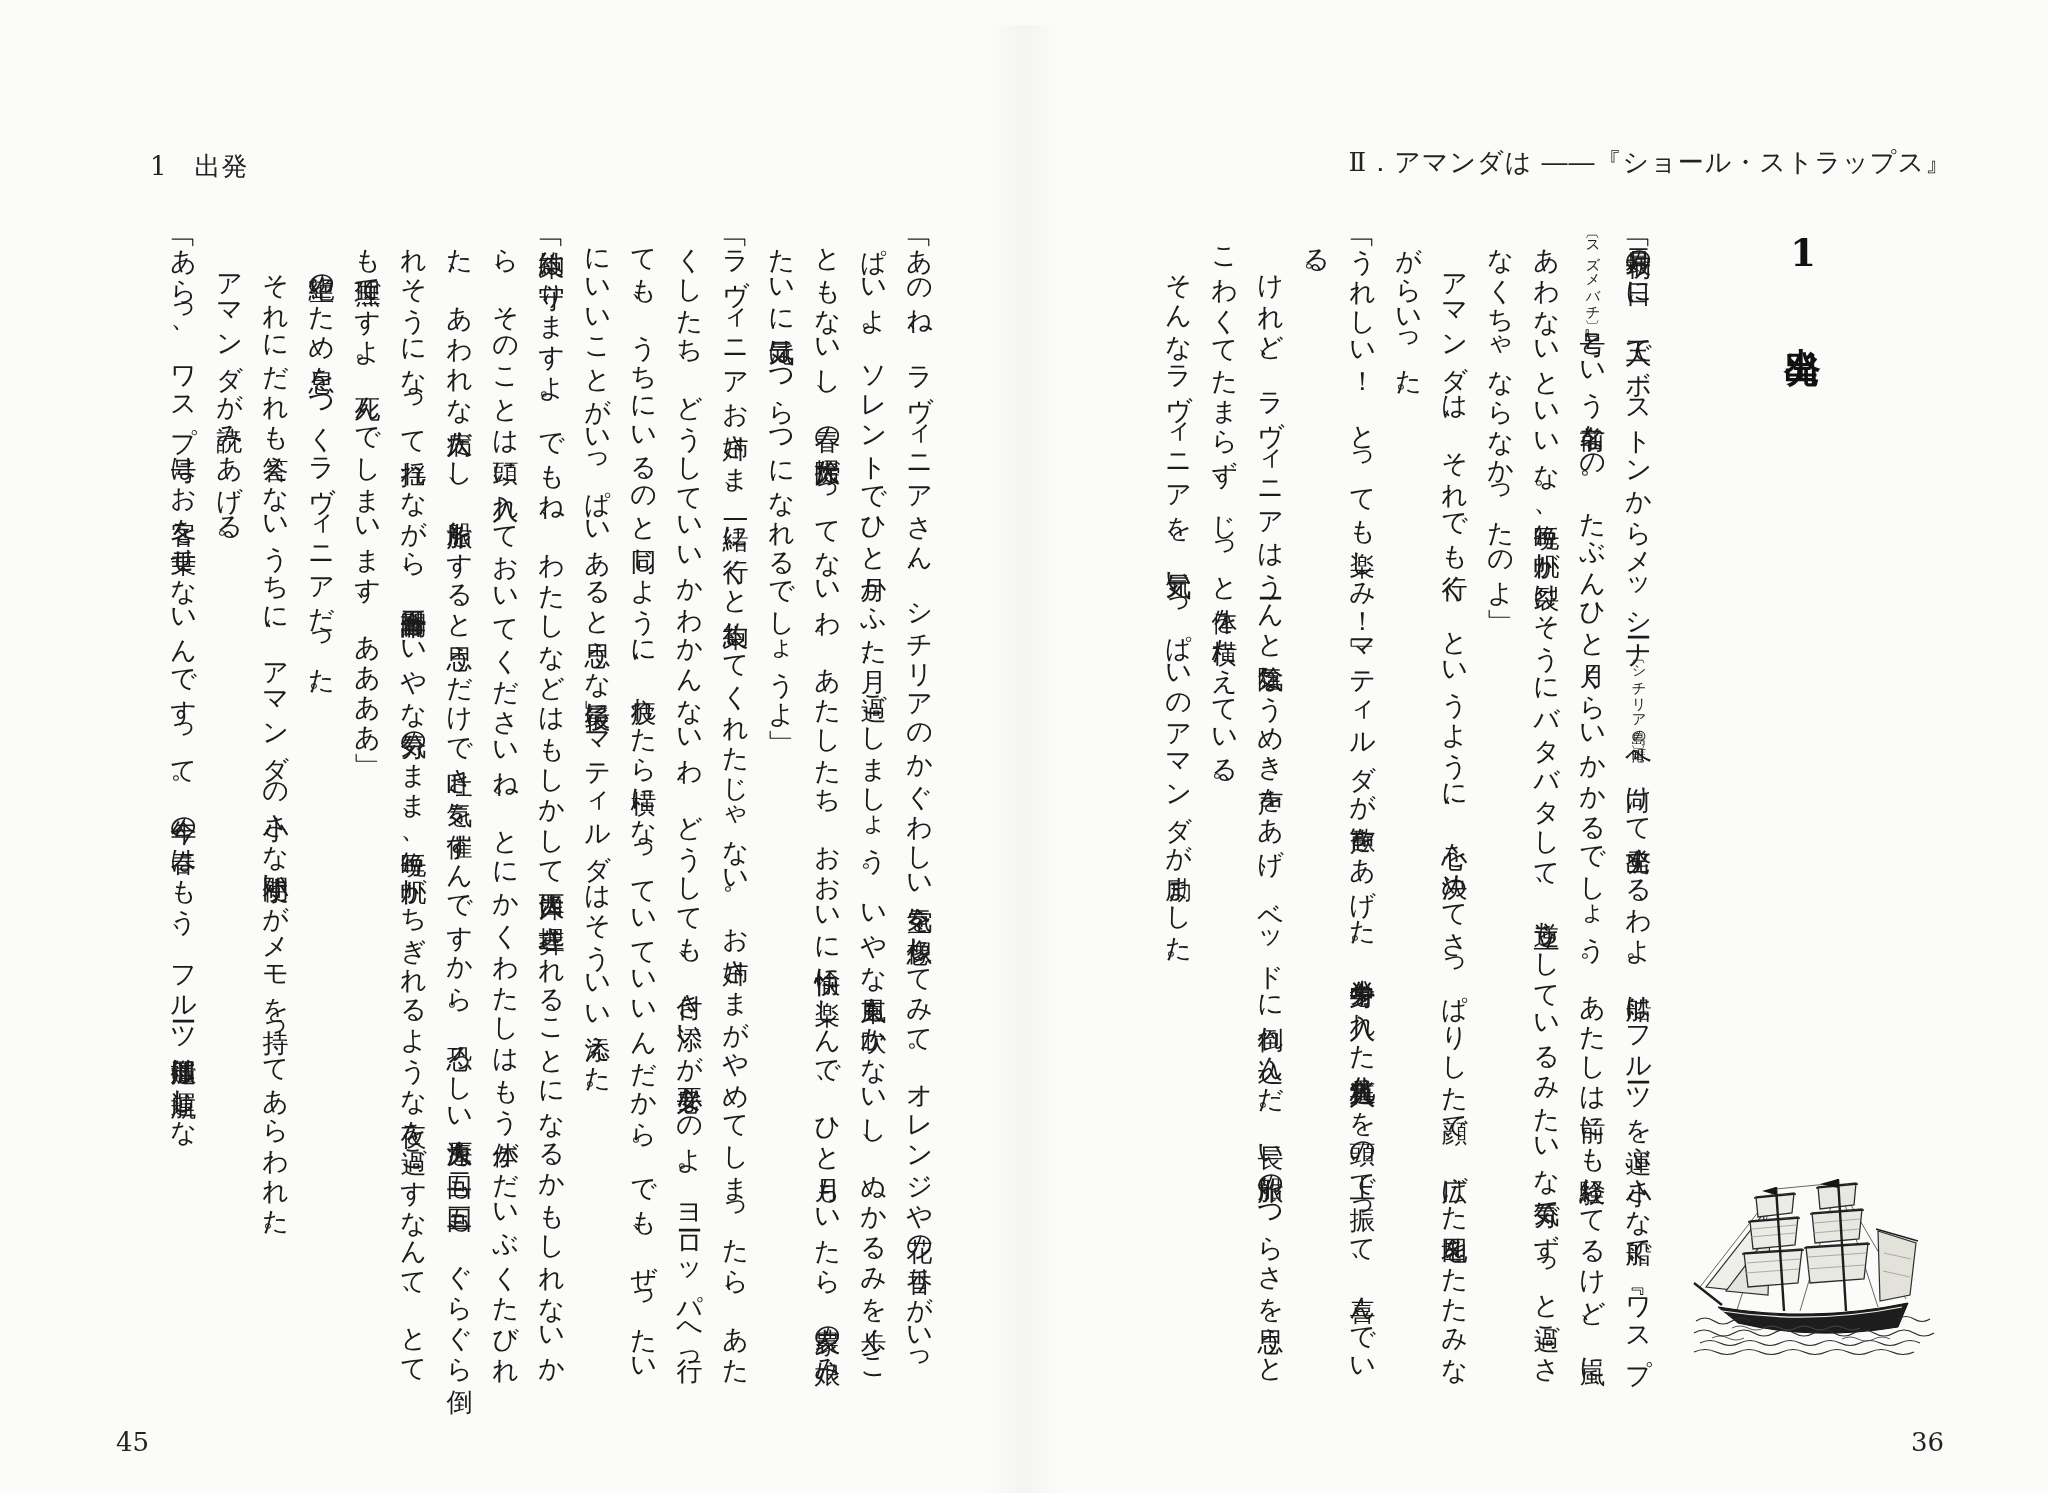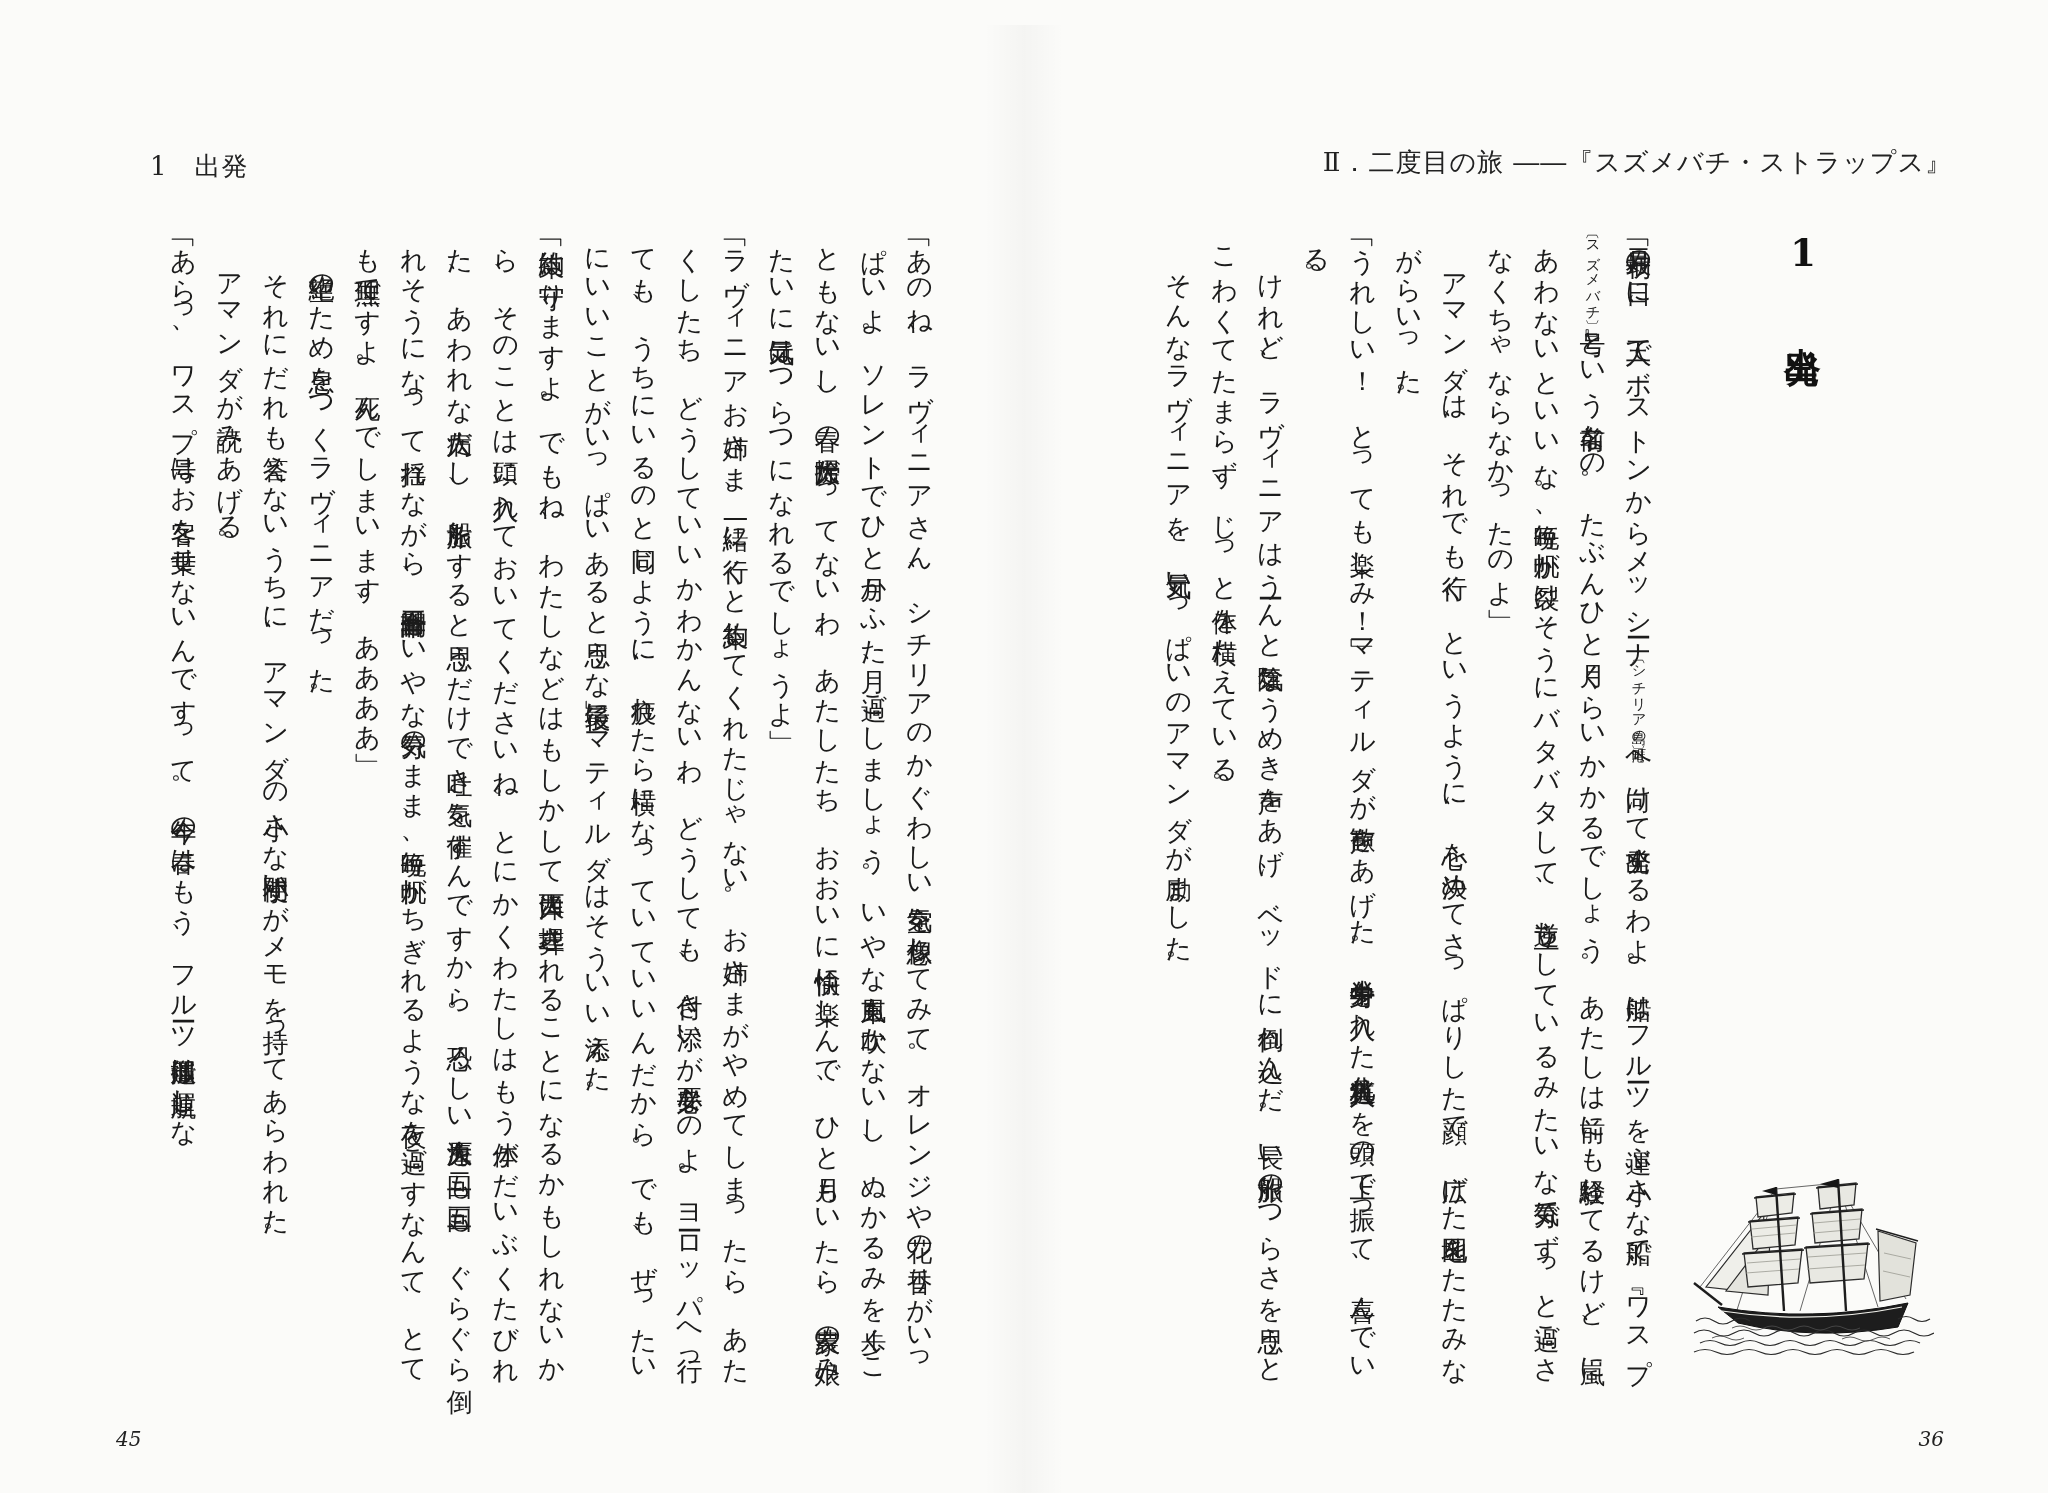--- a/index.html
+++ b/index.html
@@ -29,41 +29,41 @@
     writing-mode:vertical-rl;
     font-size:26px;line-height:46px;letter-spacing:0.5px;
     color:#1b1b1b;
   }
   .vtext.right-text{right:386px;}
   .vtext.left-text{right:1105px;}
   .para{margin:0;text-align:justify;}
   .para.indent{text-indent:1em;}
   .small{font-size:0.55em;letter-spacing:0;}
   
-  .folio{position:absolute;font-size:20px;color:#222;font-style:italic;}
+  .folio{position:absolute;font-size:26px;color:#222;}
   .folio.left{left:116px;top:1402px;}
   .folio.right{right:104px;top:1402px;}
   
   .ship{position:absolute;left:1692px;top:1146px;}
   .ship path,.ship line{vector-effect:non-scaling-stroke;}
   
   .gutter{
     position:absolute;left:984px;top:0;width:80px;height:100%;
     background:linear-gradient(90deg,rgba(0,0,0,0) 0%,rgba(0,0,0,0.028) 50%,rgba(0,0,0,0) 100%);
     pointer-events:none;
   }
 </style>
 </head>
 <body>
 
 <div class="spread">
 
   <div class="running-head left">1　出発</div>
 
-  <div class="running-head right">Ⅱ．二度目の旅 ――『スズメバチ・ストラップス』</div>
+  <div class="running-head right">Ⅱ．アマンダは ――『ショール・ストラップス』</div>
 
   <div class="chapter-heading">1　出発</div>
 
   <div class="vtext right-text">
       <p class="para"><span>「二月最初の日に、三人でボストンからメッシーナ</span><span class="small">〔シチリア島の港町〕</span><span>へ向けて出発するわよ。船はフルーツを運ぶ小さな船で、『ワスプ</span><span class="small">〔スズメバチ〕</span><span>号』という名前なの。たぶんひと月くらいかかるでしょう。あたしは前にも経験してるけど、嵐にあわないといいな。毎晩、帆が裂けそうにバタバタして、逆立ちしているみたいな気分でずっと過ごさなくちゃならなかったのよ」</span></p>
       <p class="para indent"><span>アマンダは、それでも行く、というように、心を決めてさっぱりした顔で、広げた地図をたたみながらいった。</span></p>
       <p class="para"><span>「うれしい！　とっても楽しみ！」マティルダが歓声をあげた。半分中身を入れた化粧道具入れを頭の上で振って、喜んでいる。</span></p>
       <p class="para indent"><span>けれど、ラヴィニアはうーんと陰気なうめき声をあげ、ベッドに倒れ込んだ。長い船旅のつらさを思うとこわくてたまらず、じっと体を横たえている。</span></p>
       <p class="para indent"><span>そんなラヴィニアを、元気いっぱいのアマンダが励ました。</span></p>
     </div>

